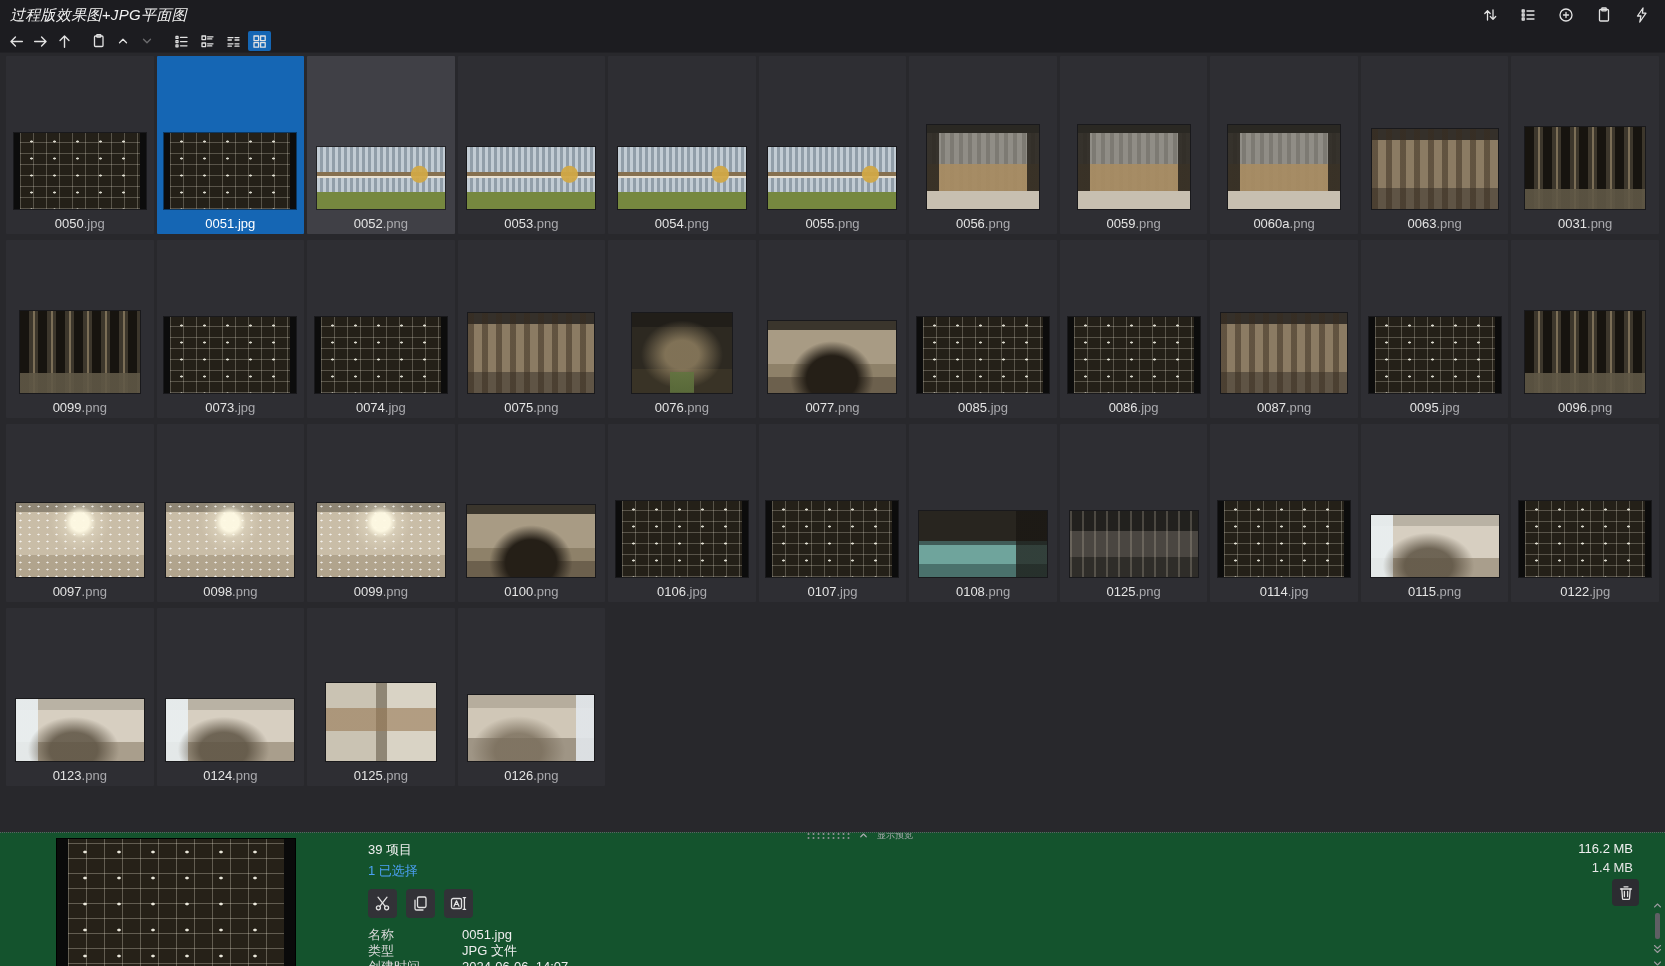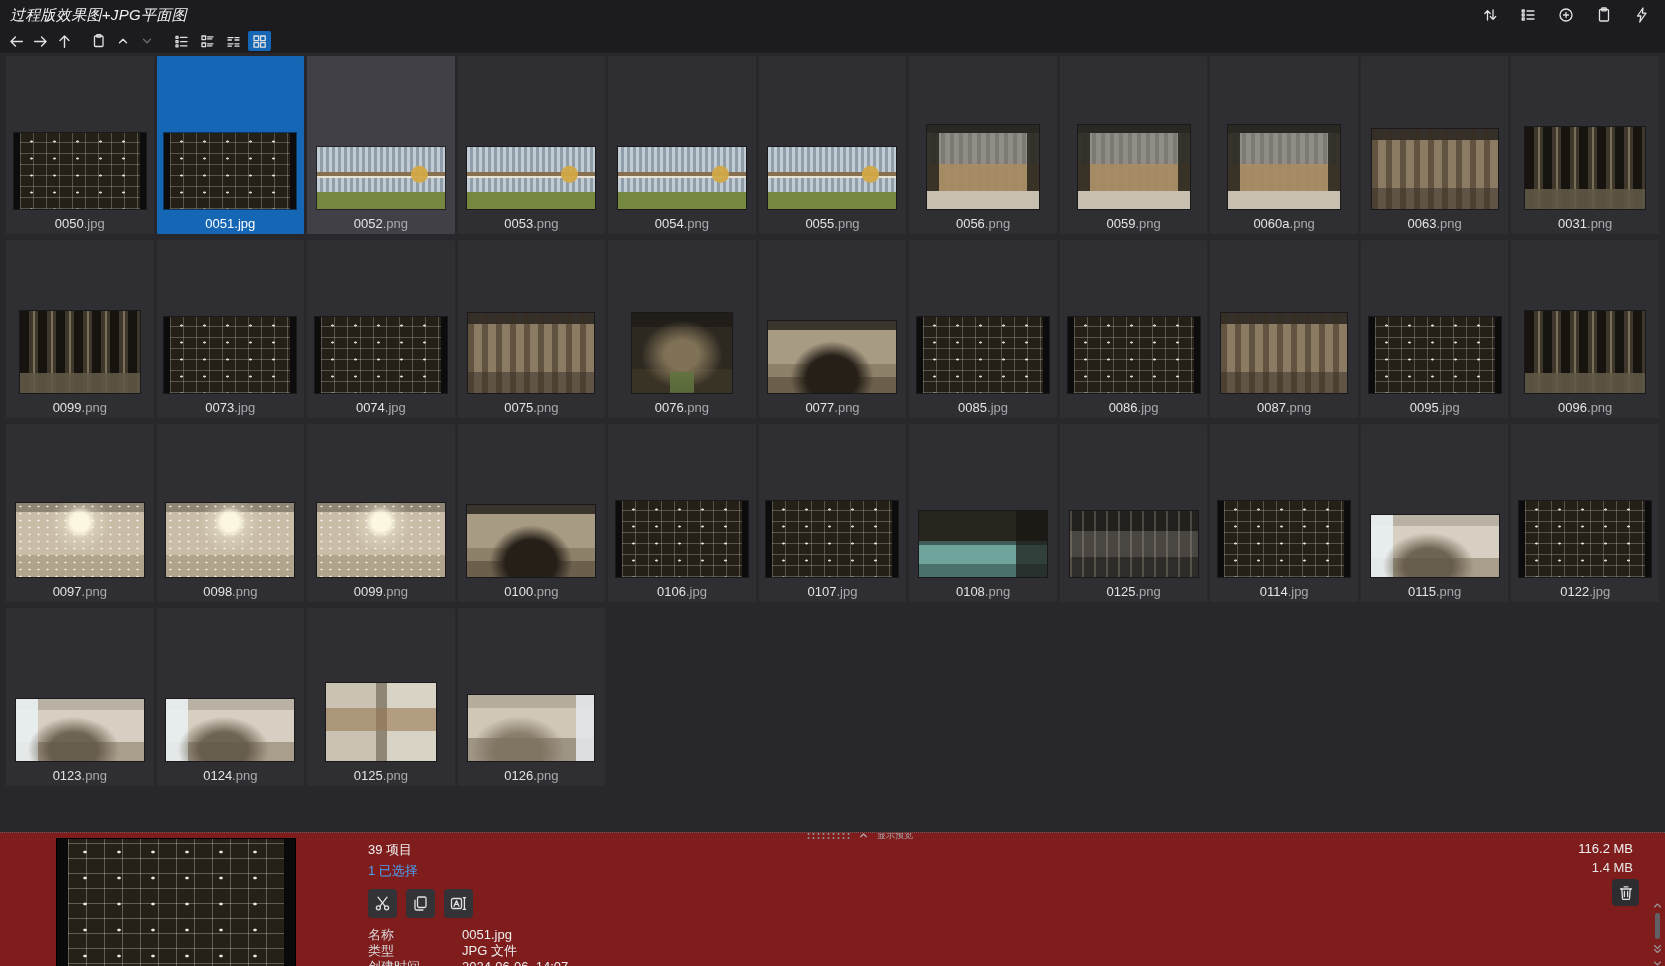--- a/index.html
+++ b/index.html
@@ -138,21 +138,21 @@
     width:126px; height:66px;
     background-image:
       radial-gradient(ellipse at 40% 85%, rgba(120,108,90,.8) 0 22%, transparent 44%),
       linear-gradient(270deg, rgba(226,231,236,.9) 0 14%, transparent 14%),
       linear-gradient(180deg, #b6ad9d 0 20%, #d0c7b7 20% 65%, #9f9585 65%);
   }
 
   
   .panel {
     position:absolute; left:0; top:832px; width:1665px; height:134px;
-    background:#7f1d1d; border-top:1px dotted #5d5d63; overflow:hidden;
+    background:#14532d; border-top:1px dotted #5d5d63; overflow:hidden;
   }
   .preview {
     position:absolute; left:57px; top:6px; width:238px; height:140px;
     background-color:#262118;
     border-left:11px solid #0a0a0a; border-right:11px solid #0a0a0a;
     background-image:
       radial-gradient(rgba(255,253,240,.9) 1.3px, transparent 2.3px),
       repeating-linear-gradient(0deg, rgba(238,232,214,.30) 0 1px, transparent 1px 15px),
       repeating-linear-gradient(90deg, rgba(238,232,214,.30) 0 1px, transparent 1px 18px);
     background-size:34px 26px, auto, auto;

